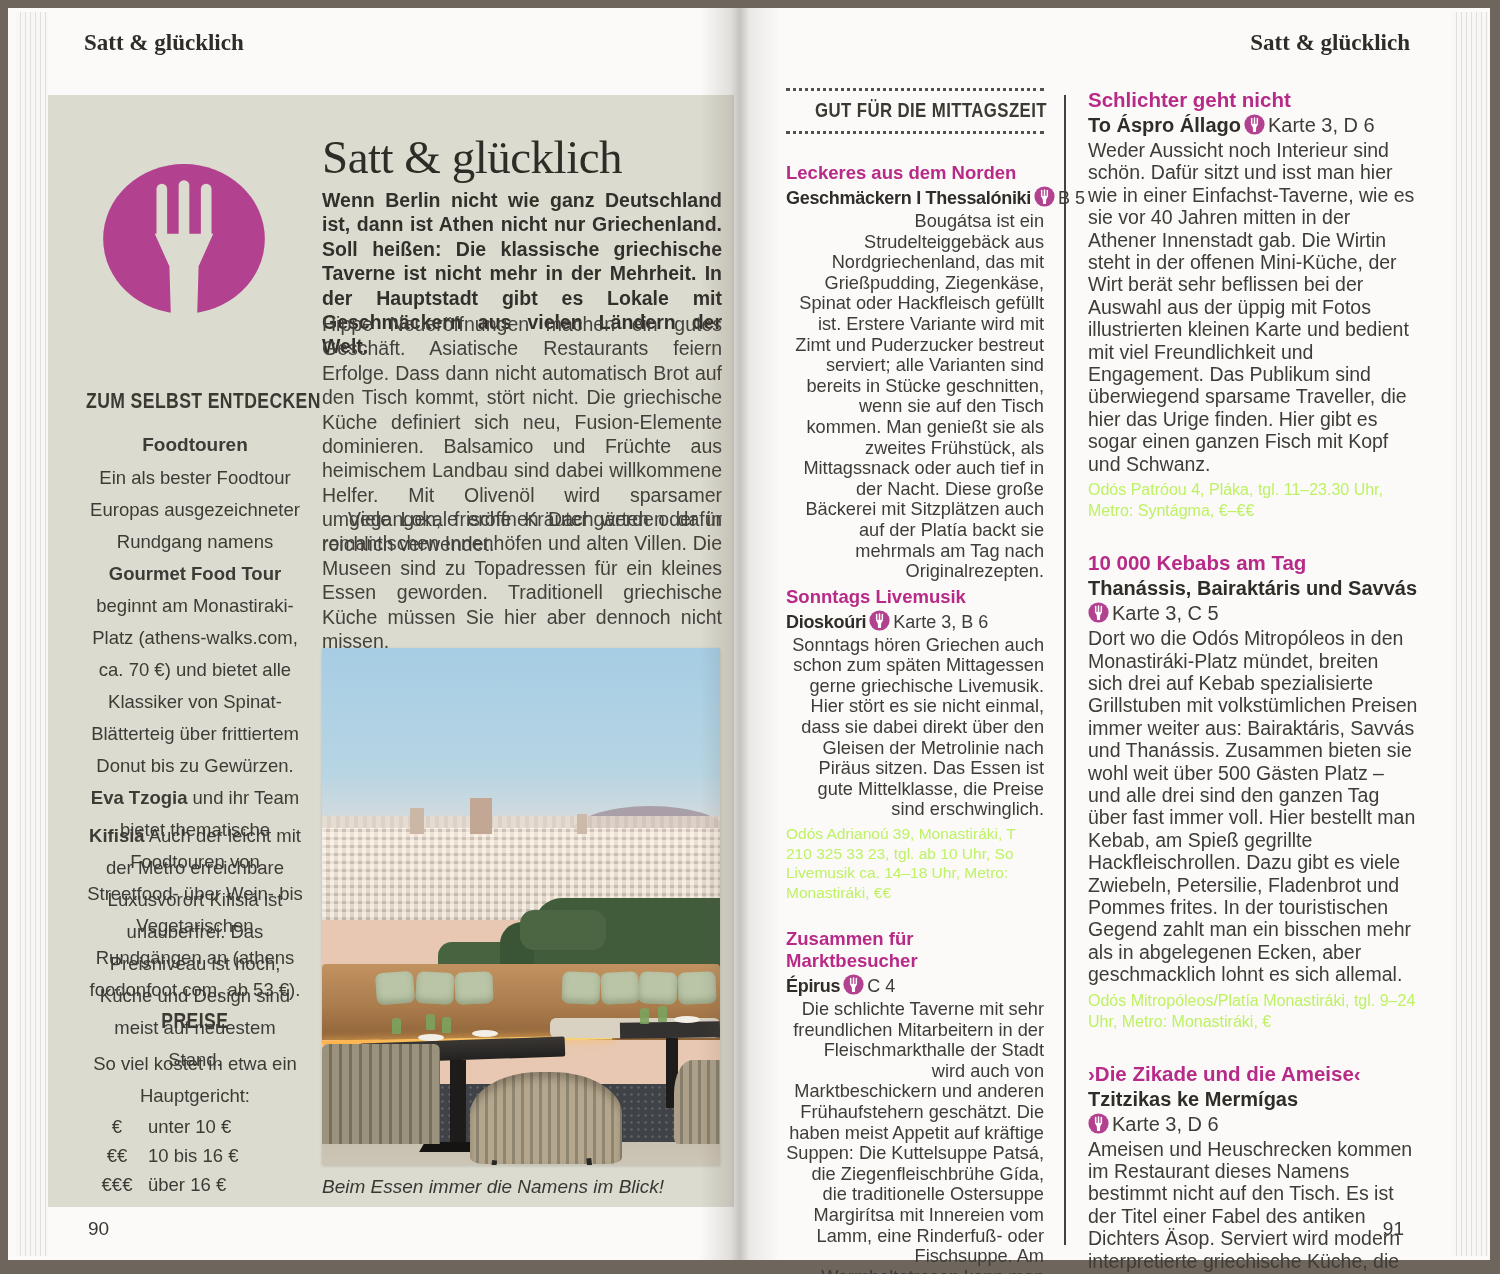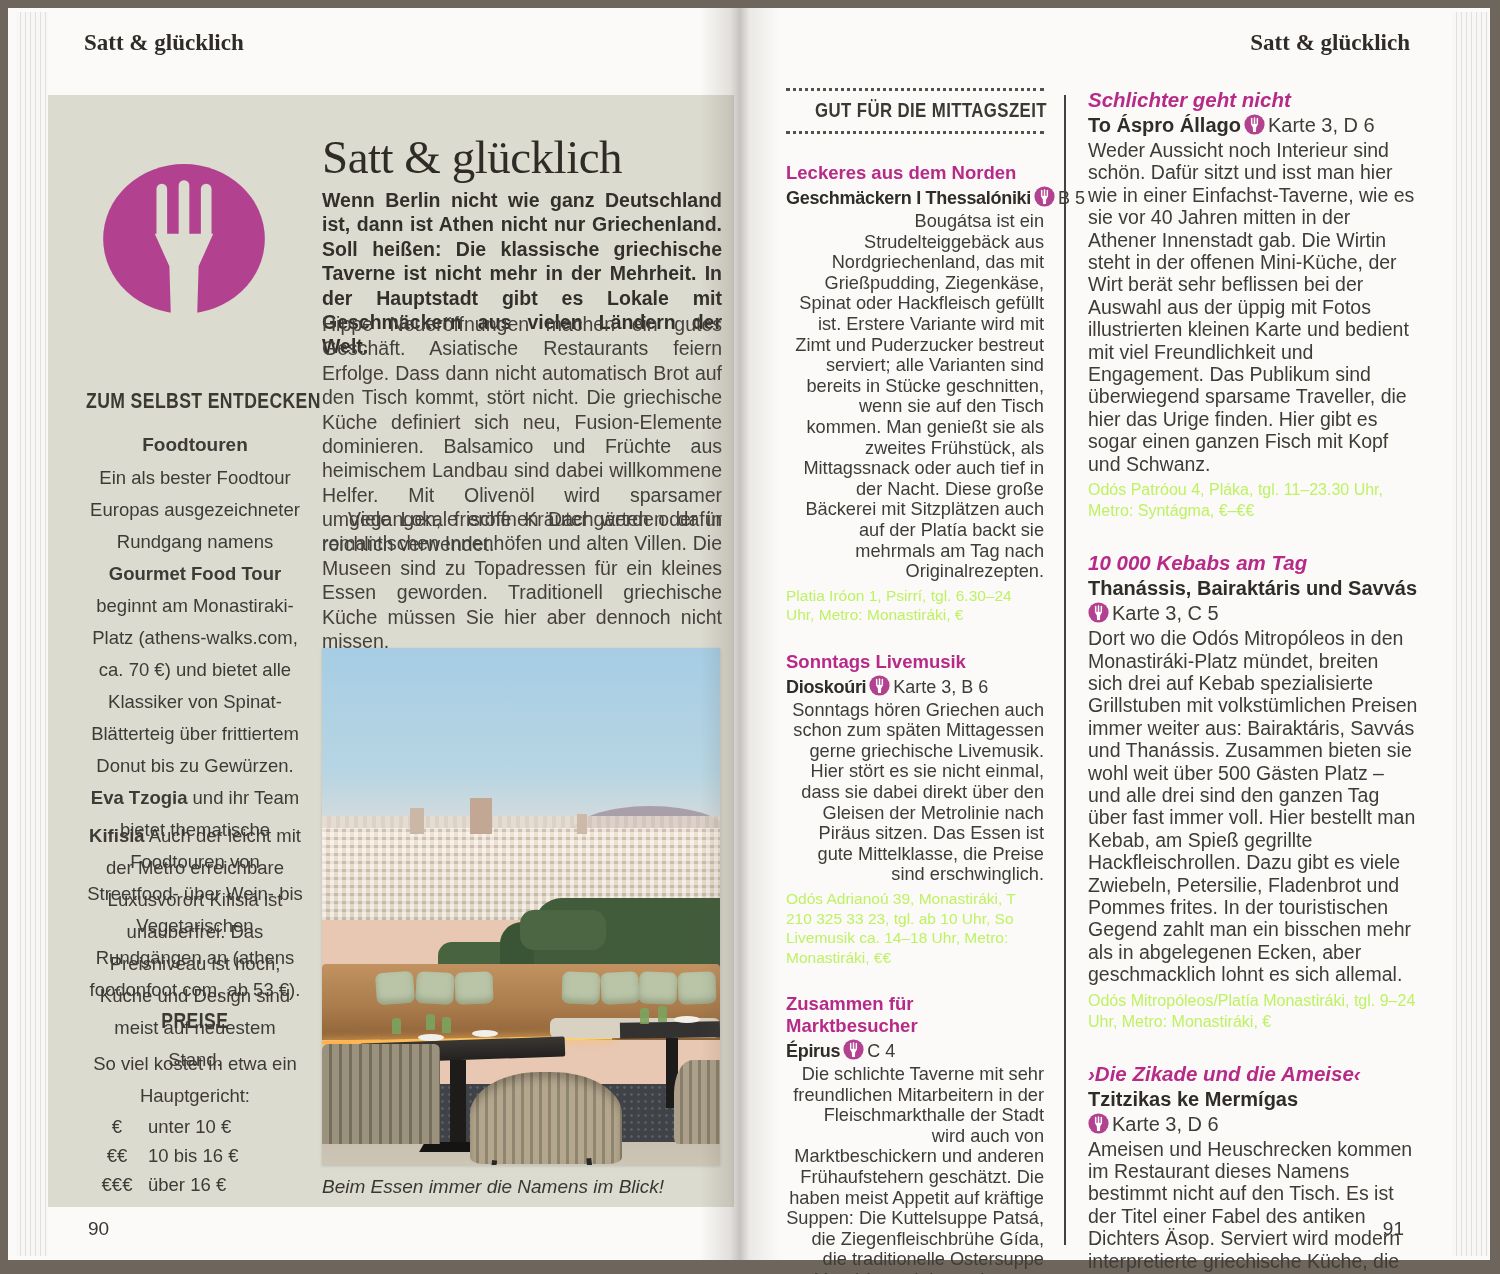--- a/index.html
+++ b/index.html
@@ -87,21 +87,21 @@
   .ph-benchleft{left:0;top:396px;width:118px;height:100px;background:repeating-linear-gradient(90deg,#9a927c 0 7px,#756e5c 7px 10px);border-radius:6px 6px 0 0;}
   
   .col{color:#3f3c37;}
   .col1{left:786px;top:88px;width:258px;}
   .col2{left:1088px;top:88px;width:330px;}
   .vrule{left:1064px;top:95px;width:2px;height:1150px;background:#45423d;}
   .boxhead{border-top:3px dotted #55514a;border-bottom:3px dotted #55514a;text-align:center;padding:7px 0 9px;margin-bottom:28px;font-size:21px;}
   .boxhead .cond{transform-origin:50% 50%;}
   .e-kicker{font-weight:bold;color:#b72a88;margin-bottom:2px;}
   .col1 .e-kicker{font-size:18.5px;}
-  .col2 .e-kicker{font-size:20.5px;font-style:italic;}
+  .col2 .e-kicker{font-size:20.5px;}
   .e-nameline{white-space:nowrap;margin-bottom:2px;}
   .e-name{font-weight:bold;color:#302d29;}
   .col1 .e-name{font-size:18px;letter-spacing:-.3px;}
   .col2 .e-name{font-size:20px;}
   .e-map{color:#3f3c37;}
   .col1 .e-map{font-size:18px;margin-top:8px;}
   .col2 .e-map{font-size:20px;}
   .fork-sm{display:inline-block;vertical-align:-3px;width:21px;height:21px;margin:0 3px;}
   .e-body{margin:2px 0 4px;}
   .col1 .e-body{font-size:18.2px;line-height:20.6px;text-align:right;}
@@ -216,21 +216,20 @@
     <div class="e-nameline"><span class="e-name">Geschmäckern I Thessalóniki</span><span class="fork-sm"><svg width="21" height="21" viewBox="0 0 100 100">
             <circle cx="50" cy="50" r="48" fill="#b2418f"></circle>
             <g fill="#ffffff">
               <rect x="33" y="18" width="7" height="30" rx="3.5"></rect>
               <rect x="46.5" y="16" width="7" height="32" rx="3.5"></rect>
               <rect x="60" y="18" width="7" height="30" rx="3.5"></rect>
               <path d="M32 46 L68 46 L58 64 L57 86 L43 86 L42 64 Z"></path>
             </g>
           </svg></span><span class="e-map">B 5</span></div>
     <p class="e-body">Bougátsa ist ein Strudelteiggebäck aus Nordgriechenland, das mit Grießpudding, Ziegenkäse, Spinat oder Hackfleisch gefüllt ist. Erstere Variante wird mit Zimt und Puderzucker bestreut serviert; alle Varianten sind bereits in Stücke geschnitten, wenn sie auf den Tisch kommen. Man genießt sie als zweites Frühstück, als Mittagssnack oder auch tief in der Nacht. Diese große Bäckerei mit Sitzplätzen auch auf der Platía backt sie mehrmals am Tag nach Originalrezepten.</p>
-    <p class="e-info">Platia Iróon 1, Psirrí, tgl. 6.30–24 Uhr, Metro: Monastiráki, €</p>
   </div>
 
   <div class="entry">
     <div class="e-kicker">Sonntags Livemusik</div>
     <div class="e-nameline"><span class="e-name">Dioskoúri</span><span class="fork-sm"><svg width="21" height="21" viewBox="0 0 100 100">
             <circle cx="50" cy="50" r="48" fill="#b2418f"></circle>
             <g fill="#ffffff">
               <rect x="33" y="18" width="7" height="30" rx="3.5"></rect>
               <rect x="46.5" y="16" width="7" height="32" rx="3.5"></rect>
               <rect x="60" y="18" width="7" height="30" rx="3.5"></rect>

